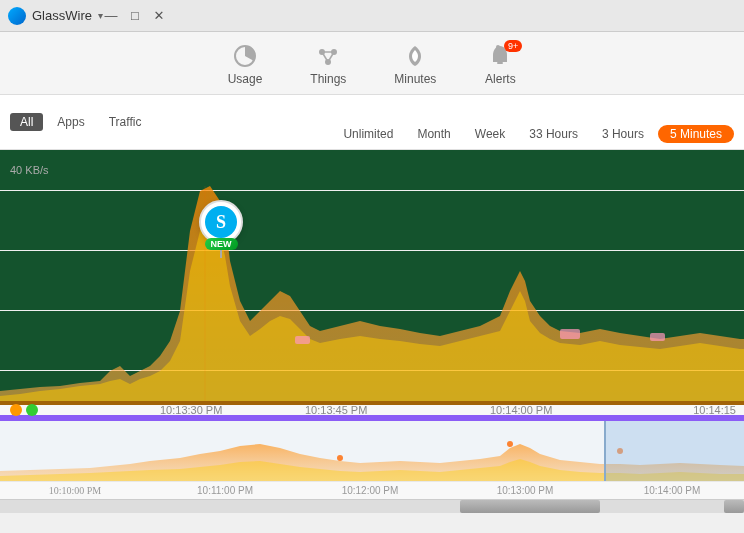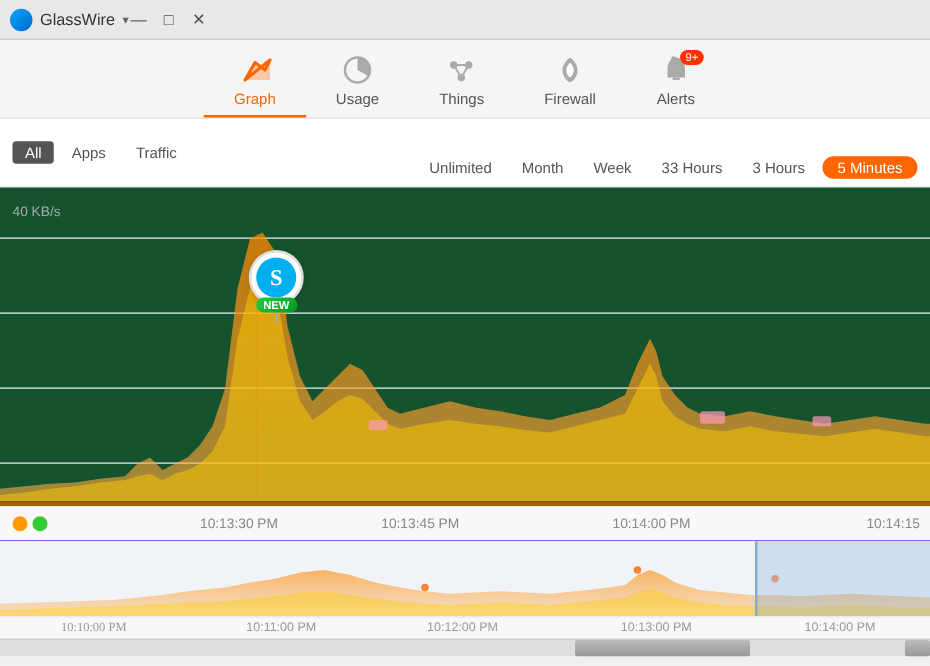--- a/index.html
+++ b/index.html
@@ -230,26 +230,26 @@
       z-index: 1;
     }
     .popup-stem {
       width: 2px;
       height: 8px;
       background: #aaa;
     }
 
     
     .timeline-bar {
-      height: 28px;
+      height: 16px;
       background: #f8f8f8;
       display: flex;
       align-items: center;
       padding: 0 10px;
-      border-bottom: 1px solid #8b5cf6;
+      border-bottom: 6px solid #8b5cf6;
       position: relative;
     }
     .timeline-dot {
       width: 12px;
       height: 12px;
       border-radius: 50%;
       margin-right: 4px;
     }
     .timeline-dot.orange { background: #ff9900; }
     .timeline-dot.green { background: #33cc33; }
@@ -335,29 +335,20 @@
   </div>
   <div class="title-bar-controls">
     <span class="title-btn">—</span>
     <span class="title-btn">□</span>
     <span class="title-btn">✕</span>
   </div>
 </div>
 
 <div class="nav-tabs">
 
-  <div class="nav-tab active">
-    <div class="nav-tab-icon graph-icon">
-      <svg width="28" height="28" viewBox="0 0 28 28">
-        <polygon points="6,22 14,8 22,14 26,6" fill="none" stroke="#ff6600" stroke-width="2.5" stroke-linejoin="round"></polygon>
-        <polygon points="6,22 14,8 22,14 26,6 26,22" fill="#ff6600" opacity="0.3"></polygon>
-      </svg>
-    </div>
-    <span class="nav-tab-label">Graph</span>
-  </div>
 
   <div class="nav-tab">
     <div class="nav-tab-icon">
       <svg width="28" height="28" viewBox="0 0 28 28">
         <circle cx="14" cy="14" r="10" fill="none" stroke="#aaa" stroke-width="2"></circle>
         <path d="M14,14 L14,4 A10,10 0 0,1 23,19 Z" fill="#aaa"></path>
       </svg>
     </div>
     <span class="nav-tab-label">Usage</span>
   </div>
@@ -376,21 +367,21 @@
     <span class="nav-tab-label">Things</span>
   </div>
 
   <div class="nav-tab">
     <div class="nav-tab-icon">
       <svg width="28" height="28" viewBox="0 0 28 28">
         <path d="M14,4 C14,4 8,8 8,14 C8,18 10,22 14,24 C18,22 20,18 20,14 C20,8 14,4 14,4Z" fill="#aaa"></path>
         <path d="M14,8 C14,8 11,11 11,14 C11,17 12.5,19 14,20 C15.5,19 17,17 17,14 C17,11 14,8 14,8Z" fill="white"></path>
       </svg>
     </div>
-    <span class="nav-tab-label">Firewall</span>
+    <span class="nav-tab-label">Minutes</span>
   </div>
 
   <div class="nav-tab" style="position:relative;">
     <div class="nav-tab-icon">
       <svg width="28" height="28" viewBox="0 0 28 28">
         <path d="M14,4 C10,4 7,8 7,13 L7,20 L21,20 L21,13 C21,8 18,4 14,4Z" fill="#aaa"></path>
         <rect x="11" y="20" width="6" height="2" rx="1" fill="#aaa"></rect>
         <circle cx="12" cy="5" r="2" fill="#aaa"></circle>
       </svg>
     </div>

